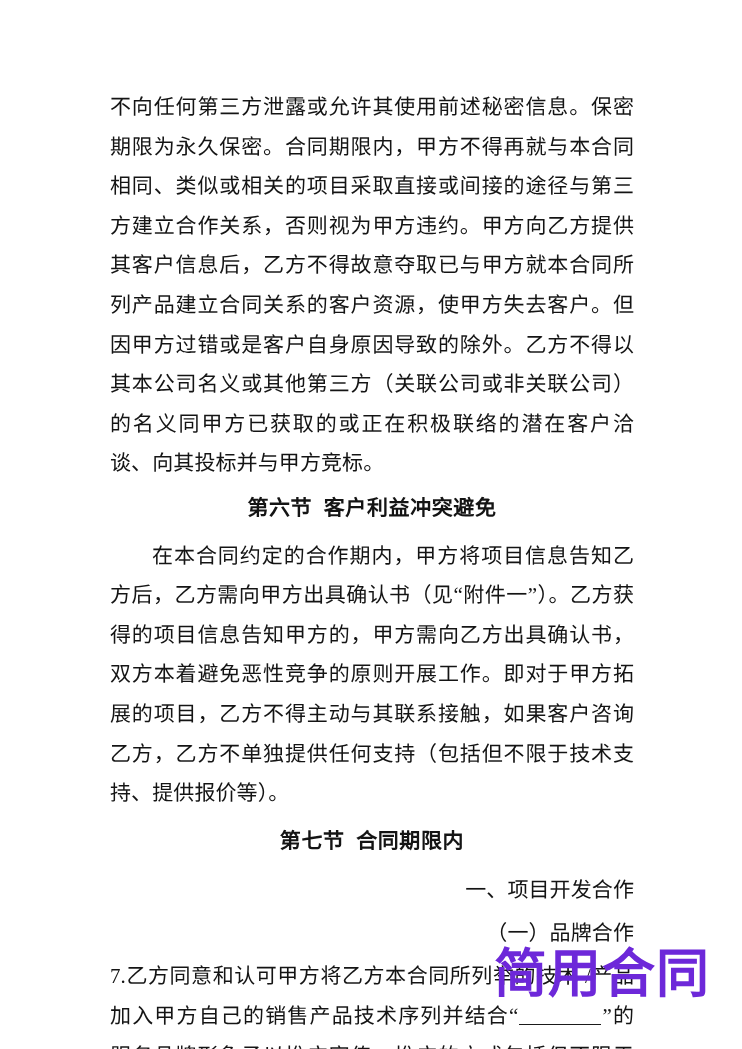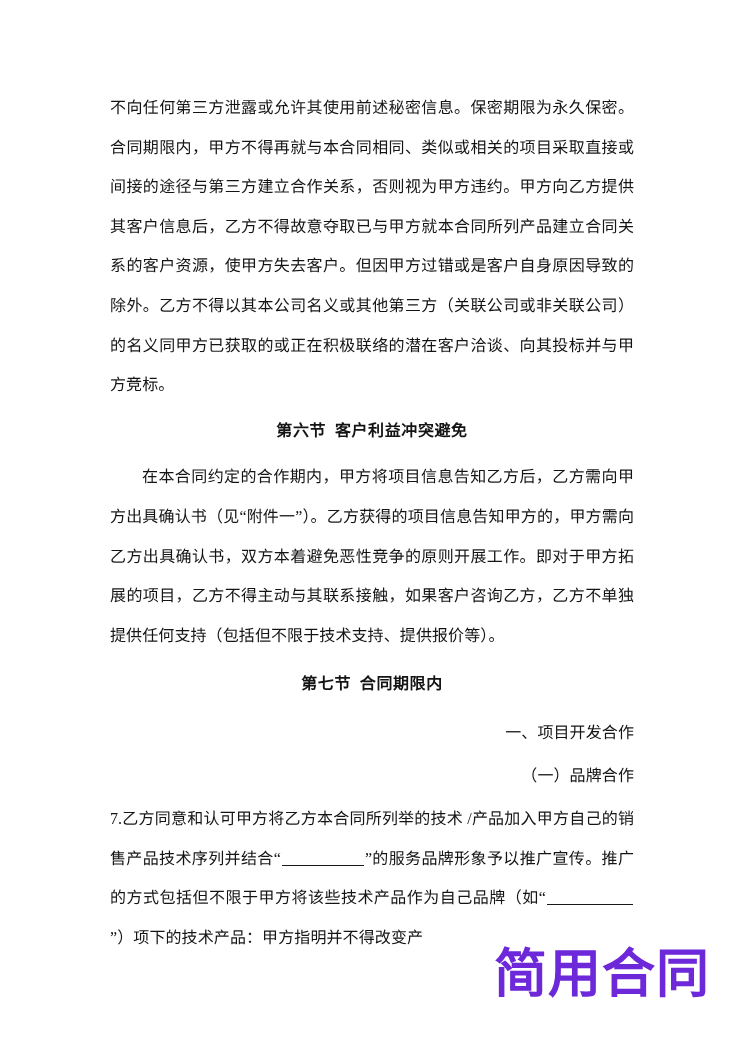--- a/index.html
+++ b/index.html
@@ -28,21 +28,21 @@
     position: absolute;
     left: 110px;
     top: 88px;
     width: 524px;
   }
 
   
   .para,
   .heading,
   .list-line {
-    font-size: 16px;
+    font-size: 21px;
     line-height: 39.6px;
     letter-spacing: 0.1px;
     color: #141414;
     margin: 0;
   }
 
   .para {
     text-align: justify;
     text-align-last: left;
     text-justify: inter-ideograph;
@@ -50,20 +50,21 @@
   }
 
   .para.indent {
     text-indent: 2em;
   }
 
   .heading {
     text-align: center;
     font-weight: bold;
     letter-spacing: 0.6px;
+    font-family: Liberation Mono, monospace;
   }
 
   .heading .gap {
     display: inline-block;
     width: 0.55em;
   }
 
   .list-line {
     text-align: right;
   }

